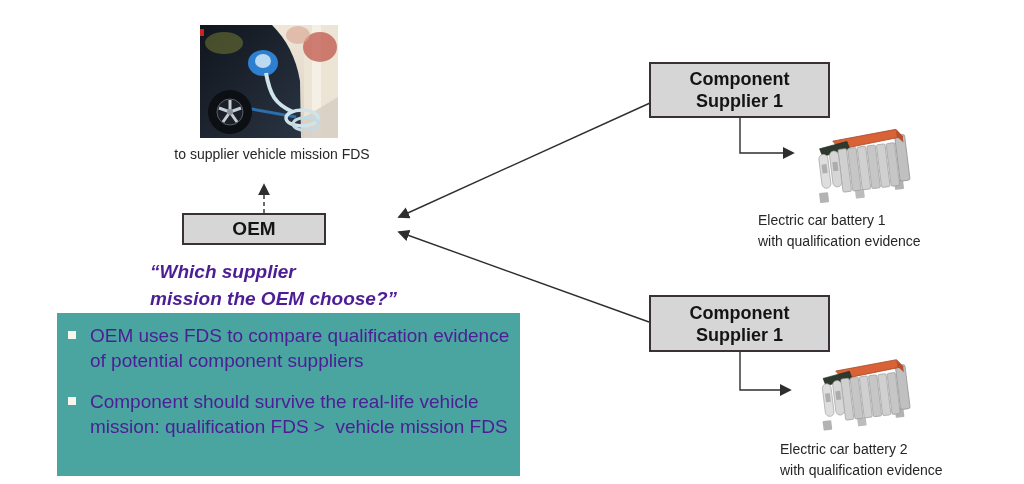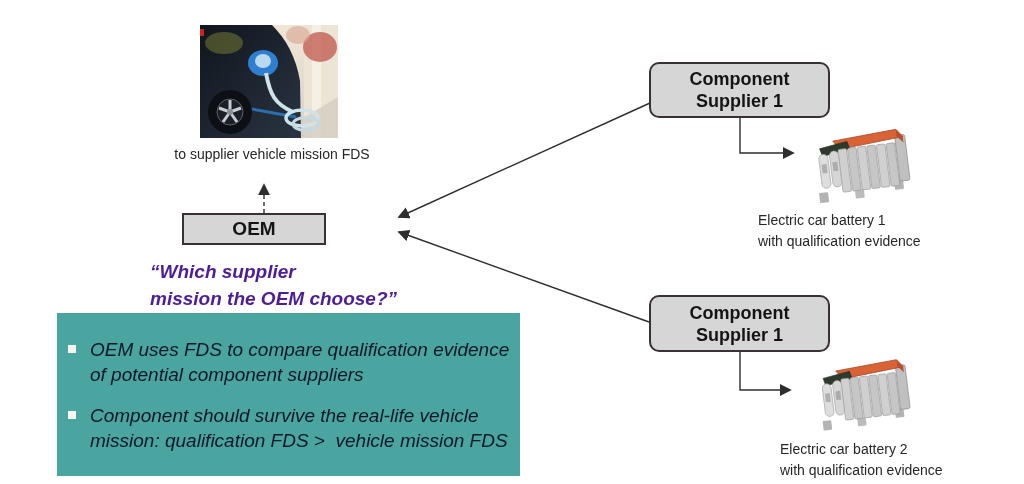--- a/index.html
+++ b/index.html
@@ -7,27 +7,27 @@
           font-family:"Liberation Sans",sans-serif;}
   .connectors{position:absolute;left:0;top:0;z-index:1;}
   .photo{position:absolute;left:200px;top:25px;width:138px;height:113px;z-index:2;}
   .photo svg,.battery svg{display:block;width:100%;height:100%;}
   .photo-caption{position:absolute;left:152px;top:146px;width:240px;text-align:center;
                  font-size:14px;line-height:16px;color:#262626;z-index:2;}
   .box{position:absolute;background:#D6D6D6;border:2px solid #3A3138;box-sizing:border-box;
        display:flex;flex-direction:column;align-items:center;justify-content:center;
        font-weight:bold;color:#141414;z-index:2;text-align:center;}
   .oem{left:182px;top:213px;width:144px;height:32px;font-size:19px;}
-  .supplier{width:181px;font-size:18px;line-height:22px;border-radius:10px;}
+  .supplier{width:181px;font-size:18px;line-height:22px;}
   .s1{left:649px;top:62px;height:56px;}
   .s2{left:649px;top:295px;height:57px;}
   .quote{position:absolute;left:150px;top:258px;font-size:19px;line-height:27px;
          font-weight:bold;font-style:italic;color:#4c1d95;z-index:2;}
   .panel{position:absolute;left:57px;top:313px;width:463px;height:163px;background:#4AA5A0;
-         box-sizing:border-box;padding-top:24px;color:#0f172a;z-index:2;font-style:italic;}
+         box-sizing:border-box;padding-top:10px;color:#4c1d95;z-index:2;}
   .bullet-row{display:flex;margin-bottom:16px;}
   .bullet-mark{width:8px;height:8px;background:#F7F5EC;margin:8px 0 0 11px;flex:none;}
   .bullet-text{margin-left:14px;font-size:19px;line-height:25px;width:424px;white-space:pre-wrap;}
   .battery{position:absolute;z-index:2;}
   .b1{left:806px;top:126px;width:108px;height:78px;}
   .b2{left:810px;top:356px;width:104px;height:76px;}
   .battery-caption{position:absolute;width:210px;text-align:left;font-size:14px;
                    line-height:21px;color:#262626;z-index:2;}
   .bc1{left:758px;top:210px;}
   .bc2{left:780px;top:439px;}

